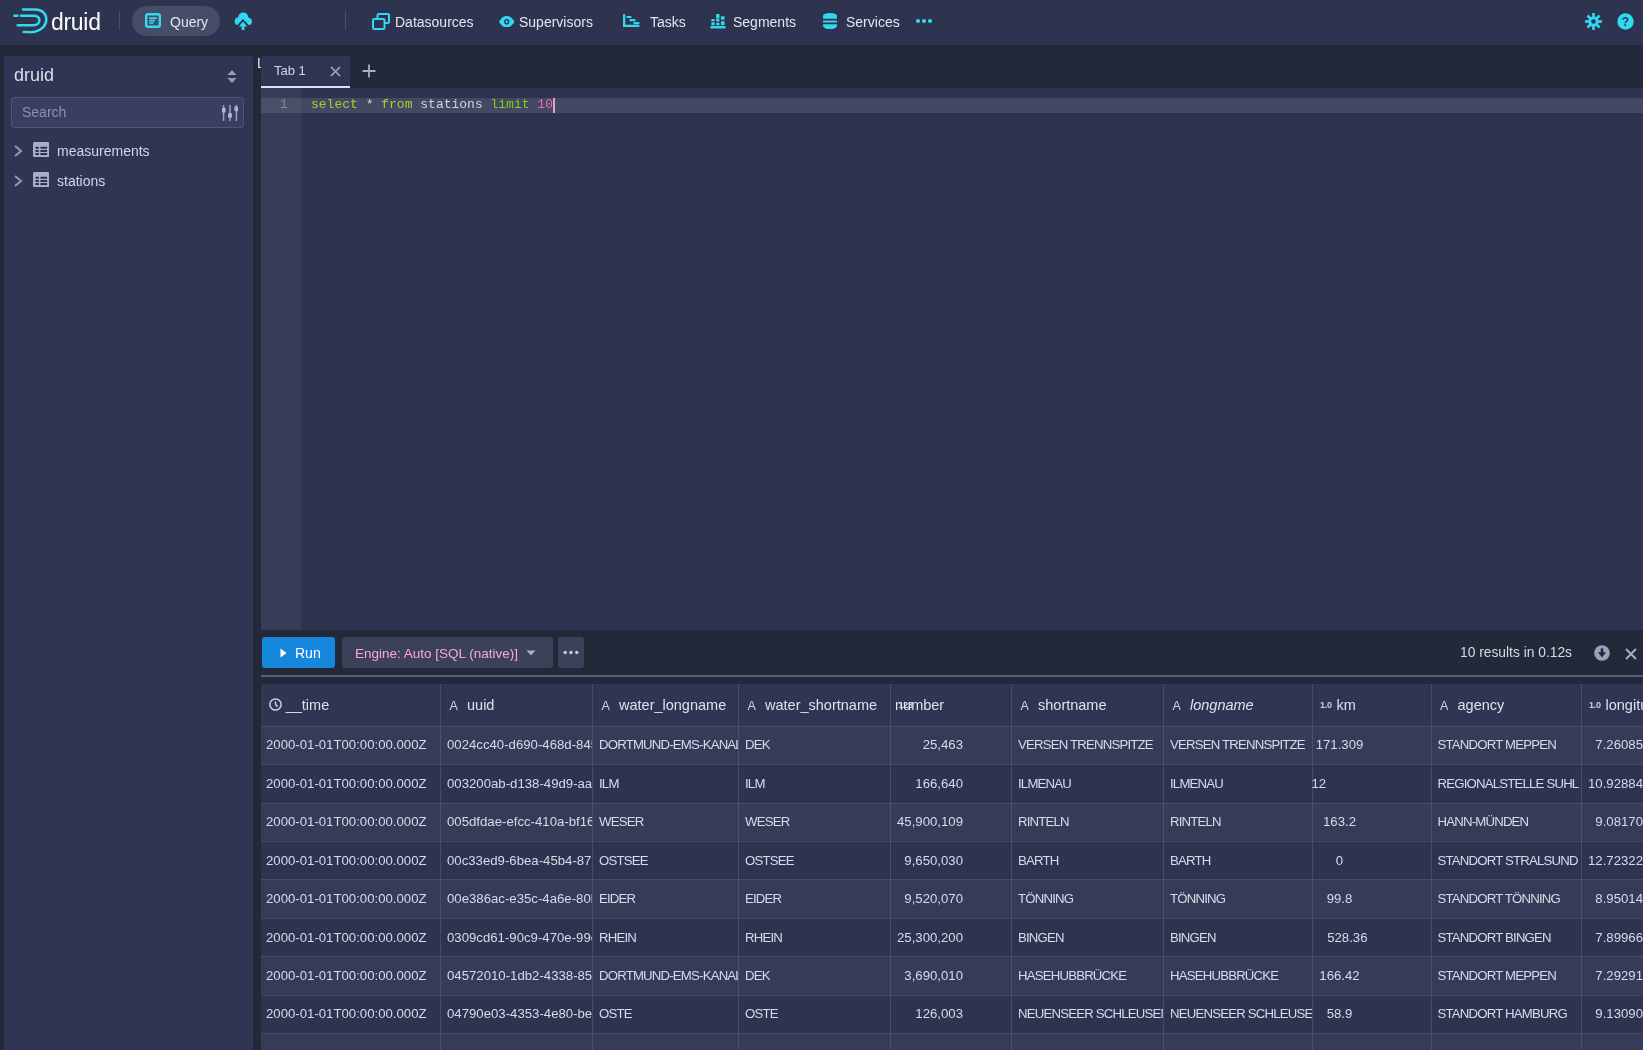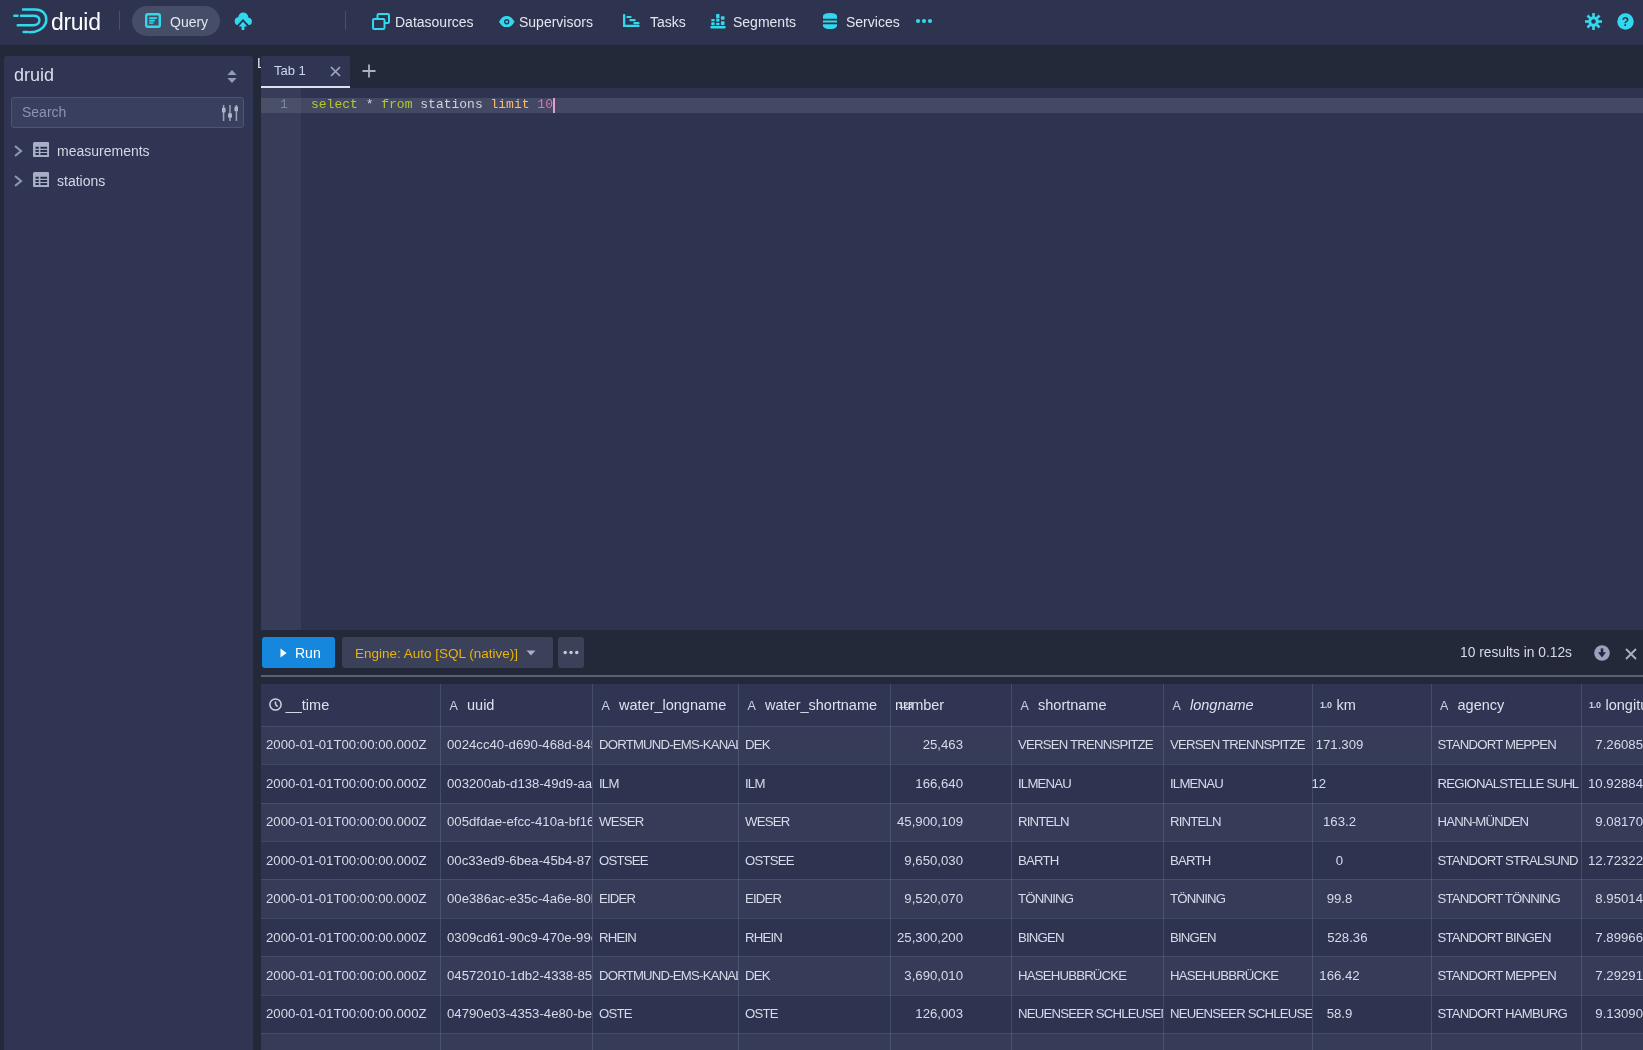--- a/index.html
+++ b/index.html
@@ -192,31 +192,31 @@
   <path d="M1 1 L10 10 M10 1 L1 10" stroke="#9fa7bd" stroke-width="1.7"></path>
 </svg>
 <svg class="abs" style="left:362px;top:64px" width="14" height="14" viewBox="0 0 14 14">
   <path d="M7 0.5 V13.5 M0.5 7 H13.5" stroke="#a9b0c4" stroke-width="1.8"></path>
 </svg>
 <div id="ed">
   <div id="gutter"></div>
   <div class="abs" style="left:0;top:9.5px;width:40px;height:15px;background:#4a5068;"></div>
   <div class="abs" style="left:40px;top:9.5px;width:1342px;height:15px;background:#434962;"></div>
   <div class="abs mono" style="left:19px;top:10px;color:#7e879f;line-height:14px;">1</div>
-  <div class="abs mono" style="left:50px;top:10px;line-height:14px;"><span style="color:#b5c832">select</span> <span style="color:#d0d5e0">*</span> <span style="color:#b5c832">from</span> <span style="color:#ccd4e0">stations</span> <span style="color:#fdba74">limit</span> <span style="color:#e06eb3">10</span></div>
+  <div class="abs mono" style="left:50px;top:10px;line-height:14px;"><span style="color:#b5c832">select</span> <span style="color:#d0d5e0">*</span> <span style="color:#b5c832">from</span> <span style="color:#ccd4e0">stations</span> <span style="color:#84cc16">limit</span> <span style="color:#e06eb3">10</span></div>
   <div class="abs" style="left:291.6px;top:9.5px;width:2px;height:15px;background:#e39fc7;"></div>
 </div>
 
 <div class="abs" style="left:262px;top:637px;width:73px;height:31px;background:#1588de;border-radius:3px;"></div>
 <svg class="abs" style="left:280px;top:647.5px" width="7" height="10" viewBox="0 0 7 10">
   <path d="M0.5 0.5 L6.6 5 L0.5 9.5 Z" fill="#ffffff"></path>
 </svg>
 <div class="abs" style="left:295px;top:645px;font-size:14px;color:#ffffff;">Run</div>
 <div class="abs" style="left:341.5px;top:637px;width:211px;height:31px;background:#3b4159;border-radius:3px;"></div>
-<div class="abs" style="left:355px;top:645.5px;font-size:13.5px;color:#eab308;text-align:center;">Engine: Auto [SQL (native)]</div>
+<div class="abs" style="left:355px;top:645.5px;font-size:13.5px;color:#f9a8d4;text-align:center;">Engine: Auto [SQL (native)]</div>
 <svg class="abs" style="left:526px;top:650px" width="10" height="6" viewBox="0 0 10 6">
   <path d="M0.5 0.5 L5 5.5 L9.5 0.5 Z" fill="#a9b0c6"></path>
 </svg>
 <div class="abs" style="left:558px;top:637px;width:26px;height:31px;background:#3b4159;border-radius:3px;"></div>
 <svg class="abs" style="left:563px;top:650px" width="16" height="5" viewBox="0 0 16 5">
   <g fill="#c6cbda">
       <circle cx="2.2" cy="2.5" r="1.7"></circle>
       <circle cx="8" cy="2.5" r="1.7"></circle>
       <circle cx="13.8" cy="2.5" r="1.7"></circle>
     </g>

